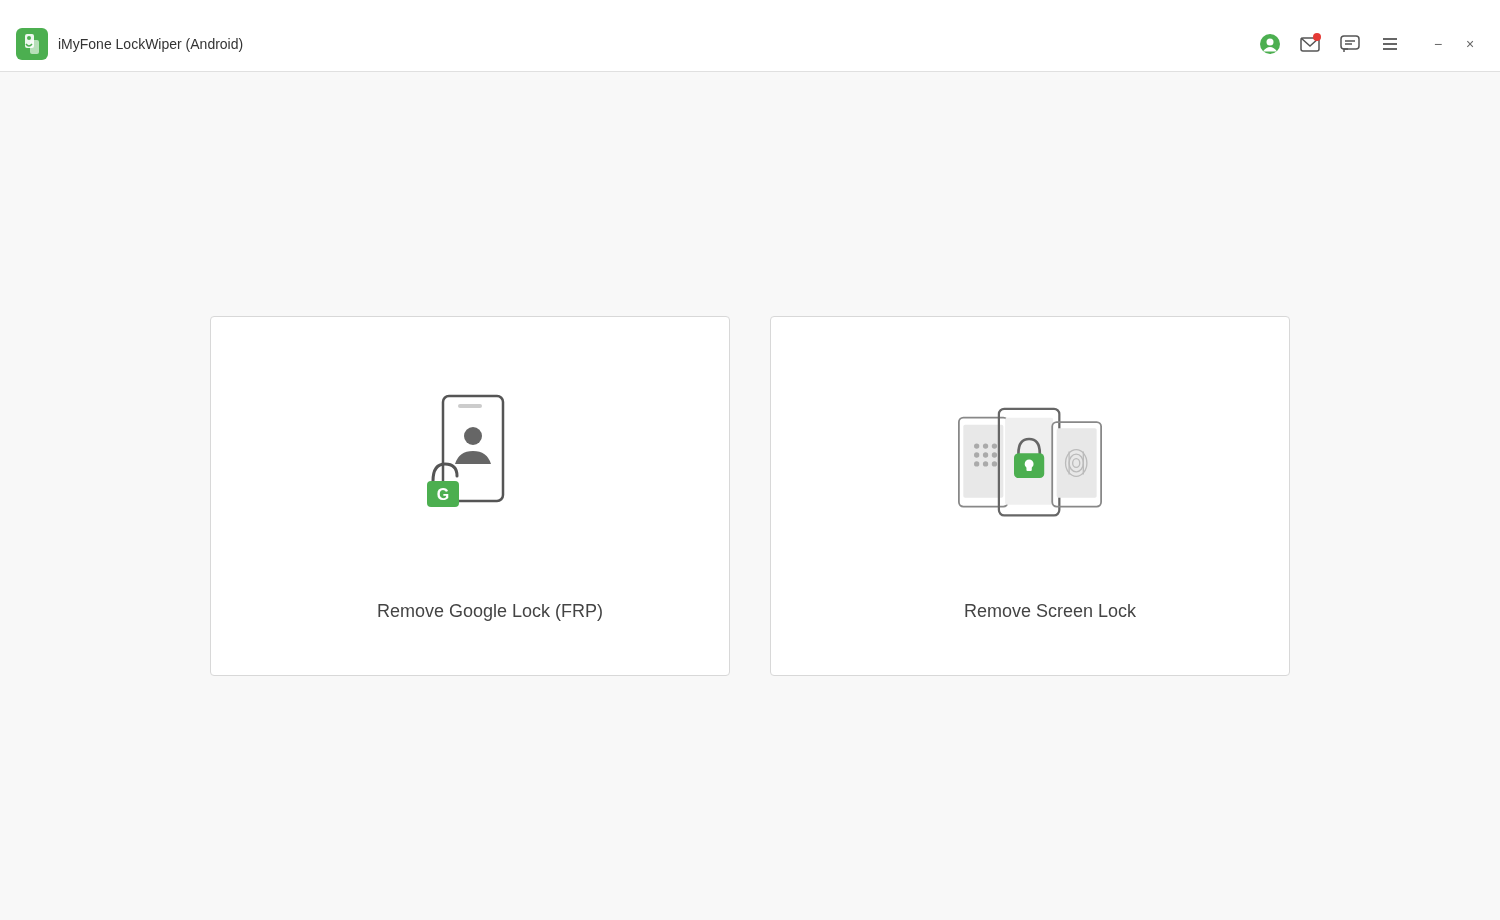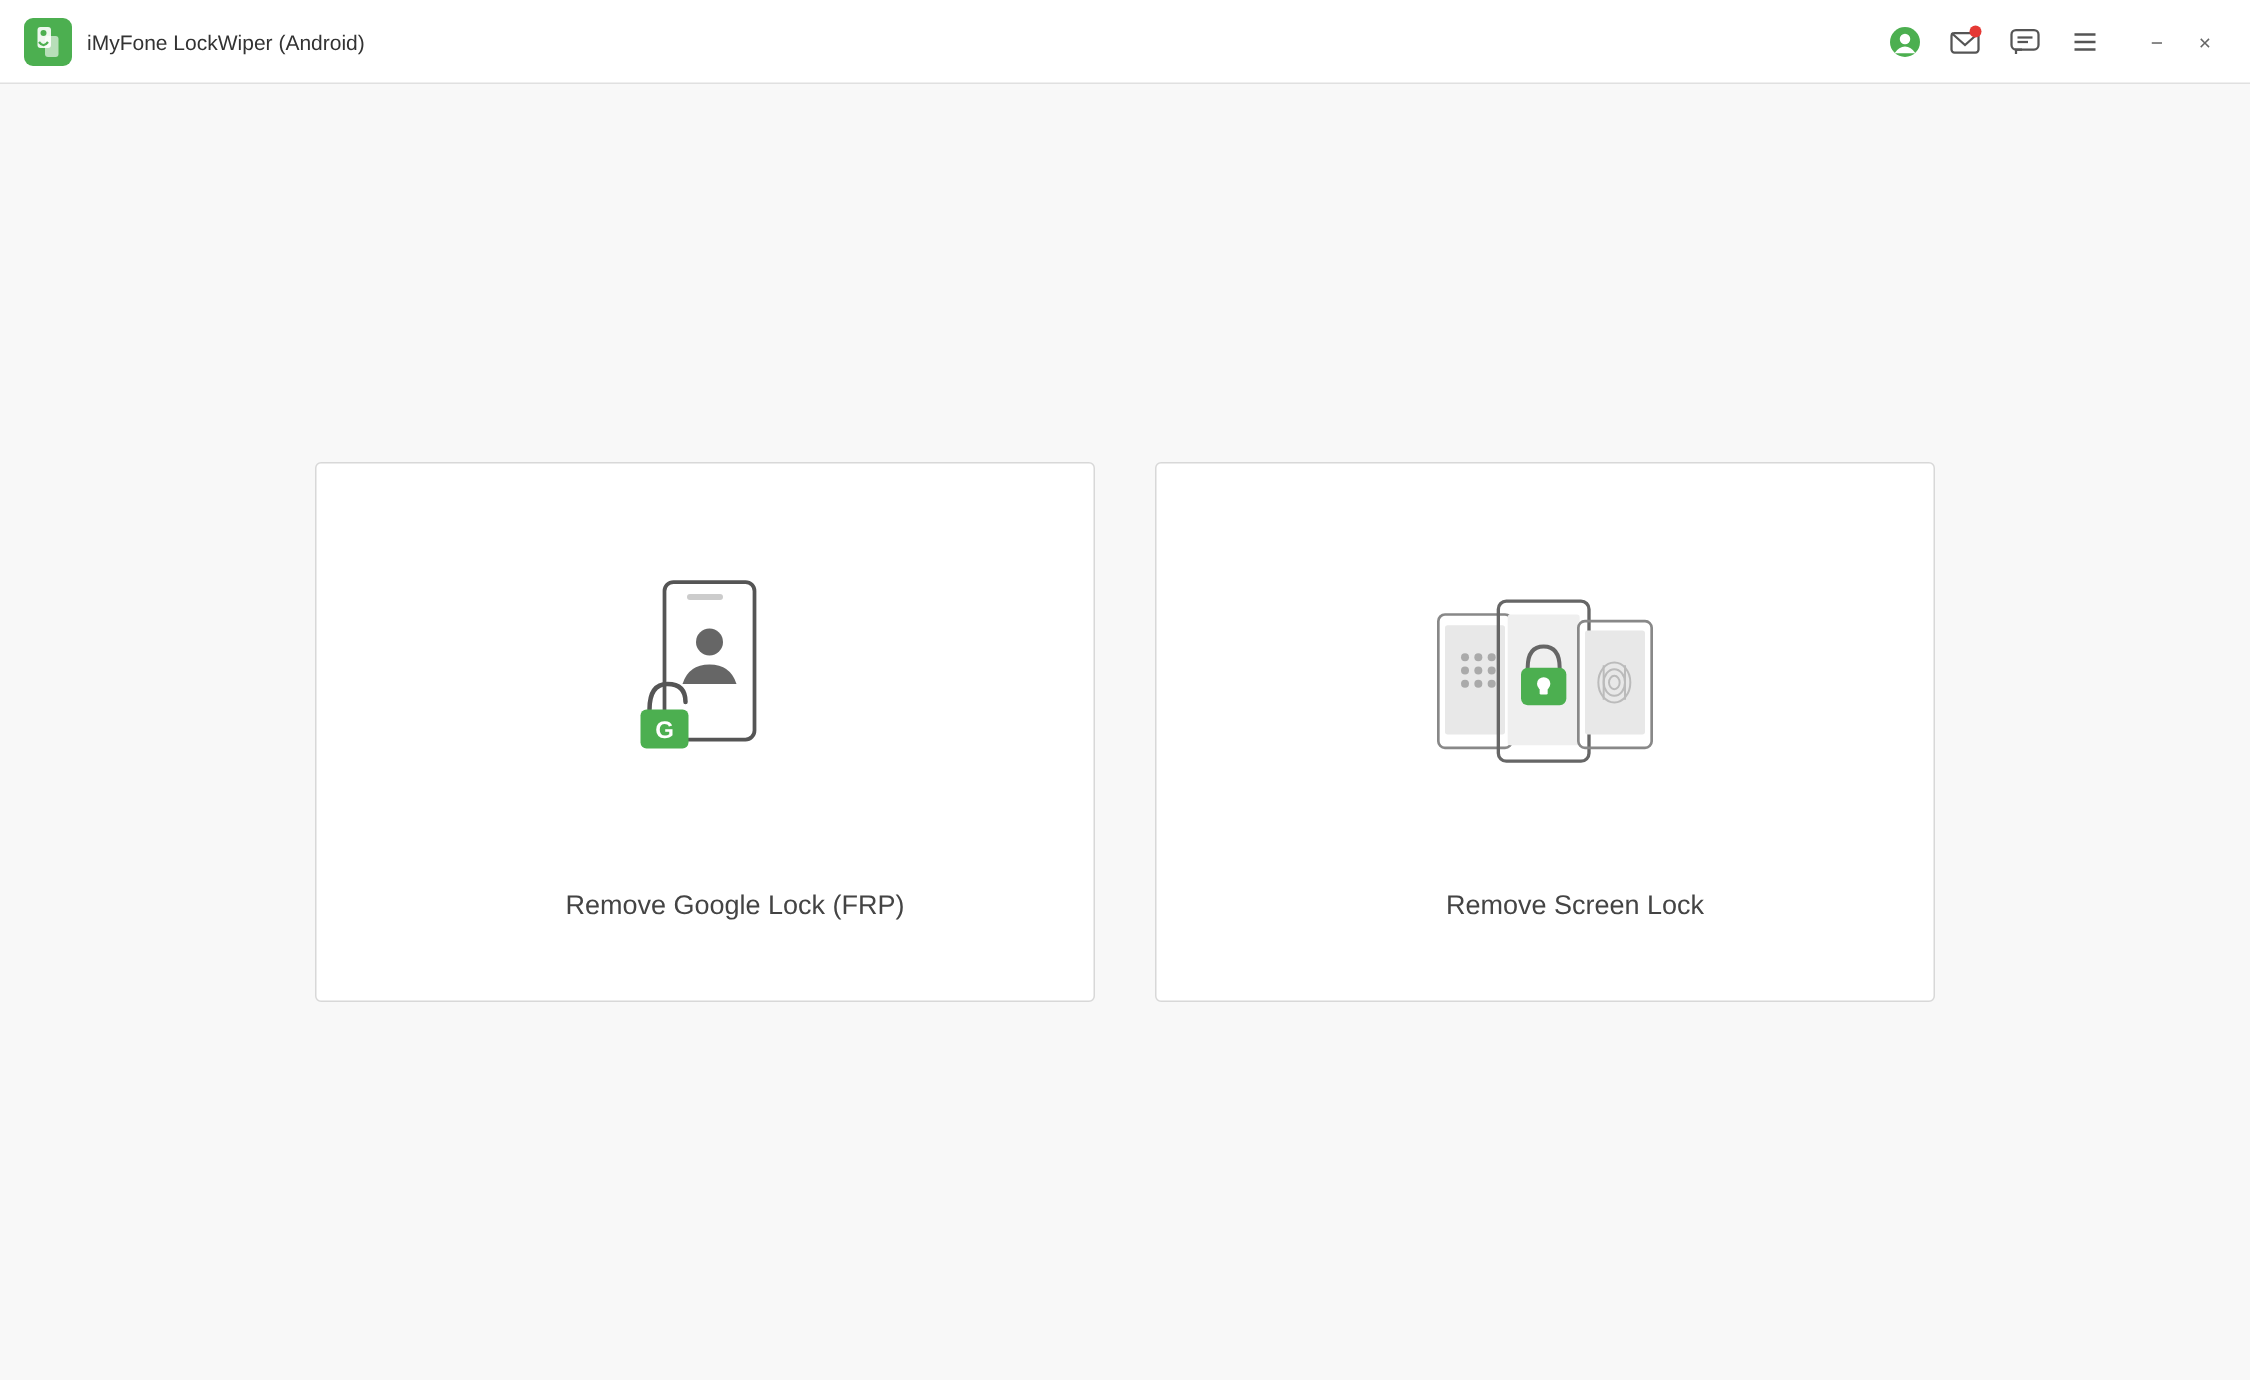--- a/index.html
+++ b/index.html
@@ -17,20 +17,21 @@
     
     .title-bar {
       height: 56px;
       background: #ffffff;
       border-bottom: 1px solid #e0e0e0;
       display: flex;
       align-items: center;
       padding: 0 16px;
       justify-content: space-between;
       flex-shrink: 0;
+      margin-top: 16px;
     }
 
     .title-bar-left {
       display: flex;
       align-items: center;
       gap: 10px;
     }
 
     .app-logo {
       width: 32px;

